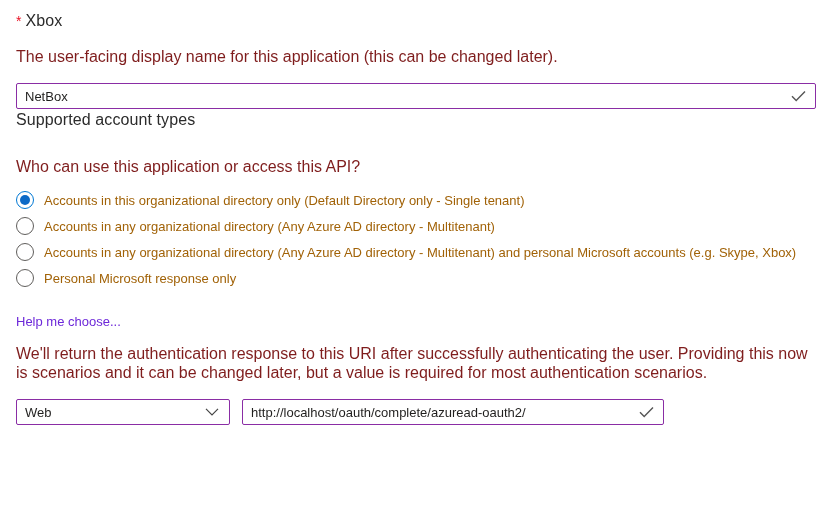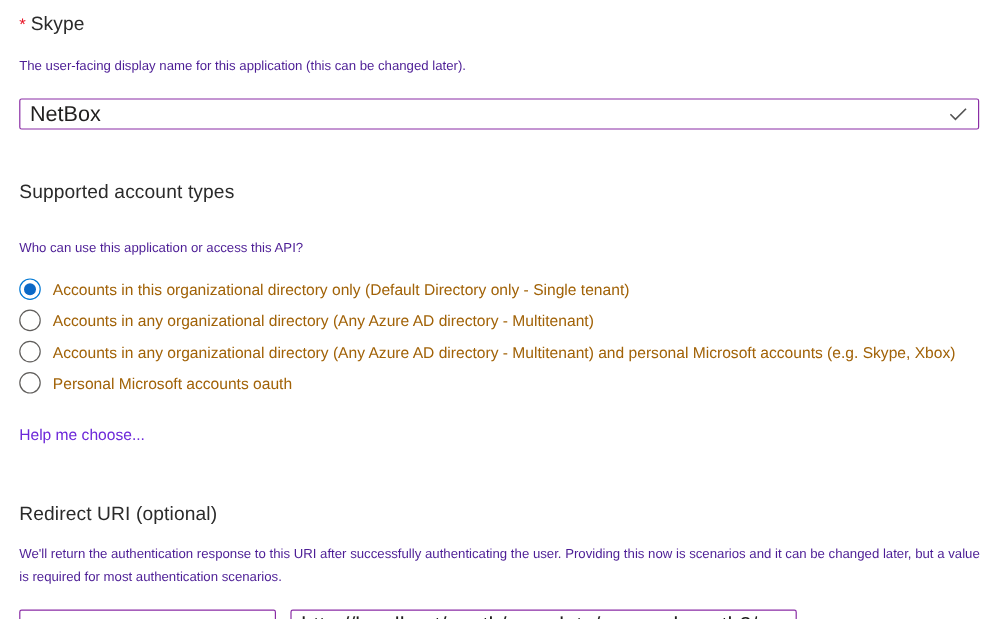--- a/index.html
+++ b/index.html
@@ -15,53 +15,53 @@
   h2.section-title {
     font-size: 16px;
     font-weight: 400;
     color: #2b2b2b;
     line-height: 21px;
     letter-spacing: 0.1px;
   }
   .req-marker { color: #e81123; margin-right: 4px; font-size: 14px; }
 
   .body-text {
-    font-size: 11px;
-    color: #4c1d95;
+    font-size: 16px;
+    color: #7f1d1d;
     line-height: 19px;
   }
 
   .name-desc { margin-top: 15px; }
 
   .field-wrap {
     position: relative;
     display: flex;
     align-items: center;
     border: 1.5px solid #8a2da5;
     border-radius: 2px;
     height: 26px;
     background: #fff;
   }
   .field-wrap input {
     flex: 1 1 auto;
     border: none;
     outline: none;
     background: transparent;
     font-family: "Liberation Sans", sans-serif;
-    font-size: 18px;
+    font-size: 13px;
     color: #201f1e;
     padding: 0 8px;
     height: 100%;
     min-width: 0;
   }
   .check-icon { flex: 0 0 auto; margin-right: 9px; }
 
   .name-field { margin-top: 17px; width: 800px; }
 
-  .account-title { margin-top: 42px; }
+  .account-title { }
   .question { margin-top: 27px; }
 
   .radio-group { margin-top: 11px; }
   .radio-row {
     display: flex;
     align-items: center;
     height: 26px;
     cursor: pointer;
   }
   .radio-circle {
@@ -111,21 +111,21 @@
   }
   .platform-select .select-value { font-size: 13px; color: #201f1e; }
   .uri-field { width: 422px; }
 </style>
 </head>
 <body>
 
 <div class="page">
 
   
-  <h2 class="section-title"><span class="req-marker">*</span><span>Skype</span></h2>
+  <h2 class="section-title"><span class="req-marker">*</span><span>Xbox</span></h2>
 
   <p class="body-text name-desc">The user-facing display name for this application (this can be changed later).</p>
 
   <div class="field-wrap name-field">
     <input type="text" value="NetBox" style="">
     <svg class="check-icon" width="15" height="11" viewBox="0 0 15 11">
       <path d="M1 5.2 L5.2 9.4 L14 0.6" fill="none" stroke="#555555" stroke-width="1.4"></path>
     </svg>
   </div>
 
@@ -150,28 +150,27 @@
     <div class="radio-row">
       <span class="radio-circle">
           <span class="radio-dot"></span>
         </span>
       <span class="radio-label">Accounts in any organizational directory (Any Azure AD directory - Multitenant) and personal Microsoft accounts (e.g. Skype, Xbox)</span>
     </div>
     <div class="radio-row">
       <span class="radio-circle">
           <span class="radio-dot"></span>
         </span>
-      <span class="radio-label">Personal Microsoft accounts oauth</span>
+      <span class="radio-label">Personal Microsoft response only</span>
     </div>
   </div>
 
   <a class="help-link">Help me choose...</a>
 
   
-  <h2 class="section-title redirect-title">Redirect URI (optional)</h2>
 
   <p class="body-text redirect-desc">We'll return the authentication response to this URI after successfully authenticating the user. Providing this now is scenarios and it can be changed later, but a value is required for most authentication scenarios.</p>
 
   <div class="redirect-row">
     <div class="platform-select">
       <span class="select-value">Web</span>
       <svg width="14" height="8" viewBox="0 0 14 8">
         <path d="M1 0.8 L7 6.8 L13 0.8" fill="none" stroke="#444444" stroke-width="1.2"></path>
       </svg>
     </div>

